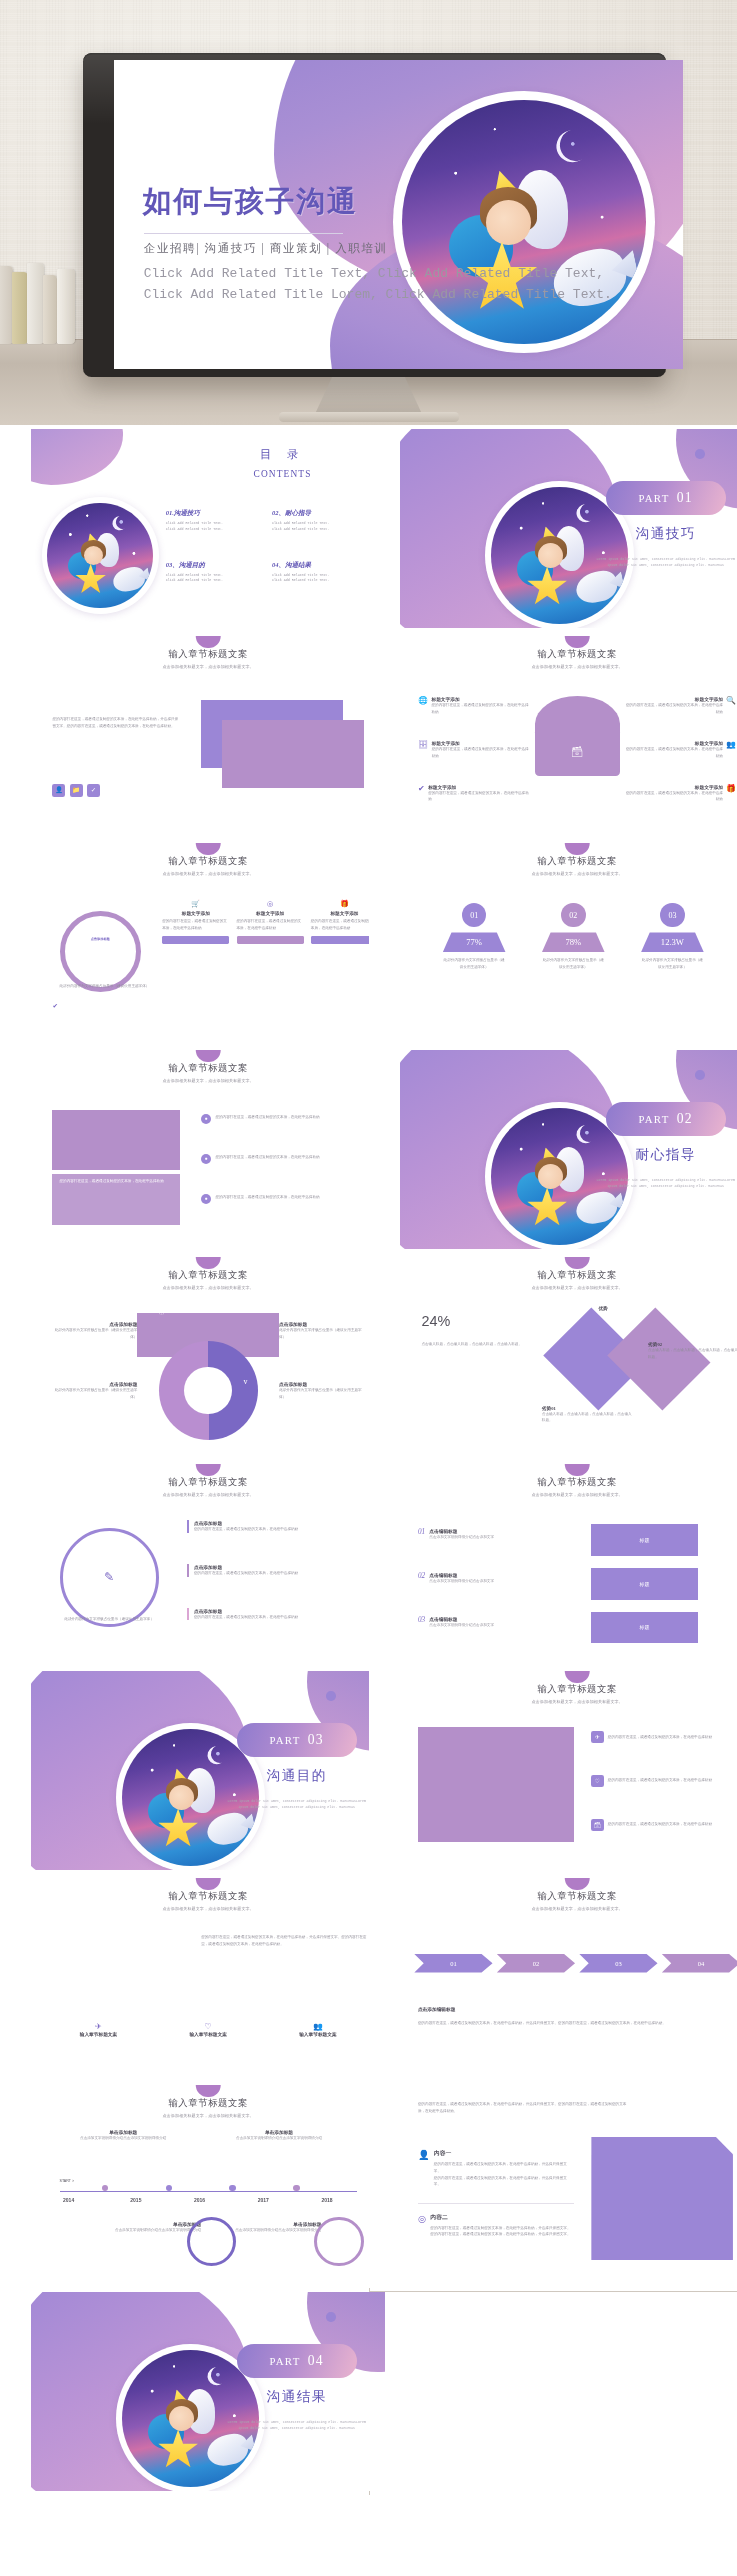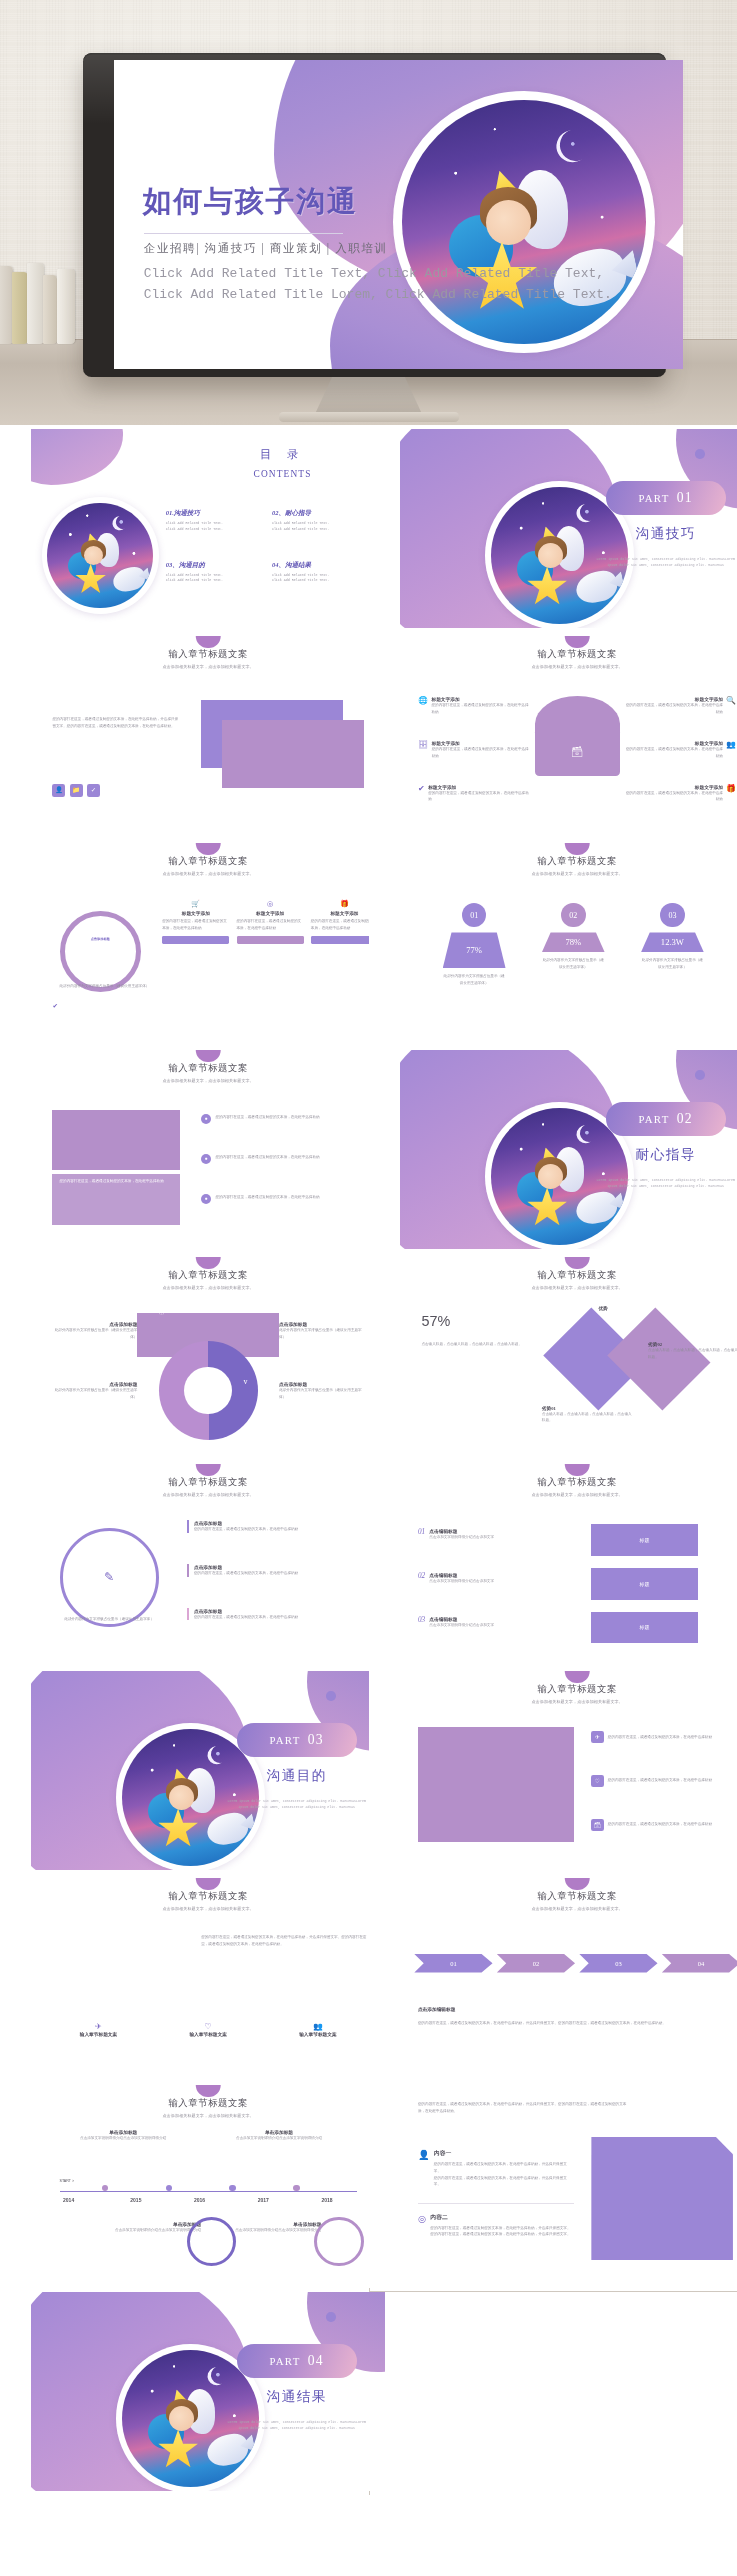--- a/index.html
+++ b/index.html
@@ -482,21 +482,21 @@
   <div class="cell">
     <div class="slide">
       <div class="sl-notch"></div>
       <div class="sl-head">
         <div class="h1">输入章节标题文案</div>
         <div class="h2">点击添加相关标题文字，点击添加相关标题文字。</div>
       </div>
 
       <div style="position:absolute;left:12%;top:30%;">
         <div class="num-circle blockC" style="width:24.5px;height:24.5px;margin:0 auto;">01</div>
-        <div class="trapz blockC" style="width:63px;height:36px;margin-top:5px;">77%</div>
+        <div class="trapz blockC" style="width:63px;height:20px;margin-top:5px;">77%</div>
         <div class="ph-text" style="width:63px;margin-top:4.3px;text-align:center;">此部分内容作为文字排版占位显示（建议使用主题字体）</div>
       </div>
       <div style="position:absolute;left:40%;top:30%;">
         <div class="num-circle blockB" style="width:24.5px;height:24.5px;margin:0 auto;">02</div>
         <div class="trapz blockB" style="width:63px;height:20px;margin-top:5px;">78%</div>
         <div class="ph-text" style="width:63px;margin-top:4.3px;text-align:center;">此部分内容作为文字排版占位显示（建议使用主题字体）</div>
       </div>
       <div style="position:absolute;left:68%;top:30%;">
         <div class="num-circle blockC" style="width:24.5px;height:24.5px;margin:0 auto;">03</div>
         <div class="trapz blockC" style="width:63px;height:20px;margin-top:5px;">12.3W</div>
@@ -597,21 +597,21 @@
     </div>
   </div>
 
   <div class="cell">
     <div class="slide">
       <div class="sl-notch"></div>
       <div class="sl-head">
         <div class="h1">输入章节标题文案</div>
         <div class="h2">点击添加相关标题文字，点击添加相关标题文字。</div>
       </div>
-      <div class="big-num" style="position:absolute;left:6%;top:28%;">57%</div>
+      <div class="big-num" style="position:absolute;left:6%;top:28%;">24%</div>
       <div class="ph-text" style="position:absolute;left:6%;top:42%;width:32%;">点击输入标题，点击输入标题，点击输入标题，点击输入标题。</div>
 
       <div class="blockC" style="position:absolute;left:44%;top:34%;width:22%;height:34%;transform:rotate(45deg);"></div>
       <div class="blockB" style="position:absolute;left:62%;top:34%;width:22%;height:34%;transform:rotate(45deg);"></div>
 
       <div style="position:absolute;left:56%;top:24%;width:26%;">
         <div class="ph-title">优势</div>
       </div>
       <div style="position:absolute;right:4%;top:42%;width:26%;">
         <div class="ph-title">劣势02</div>

